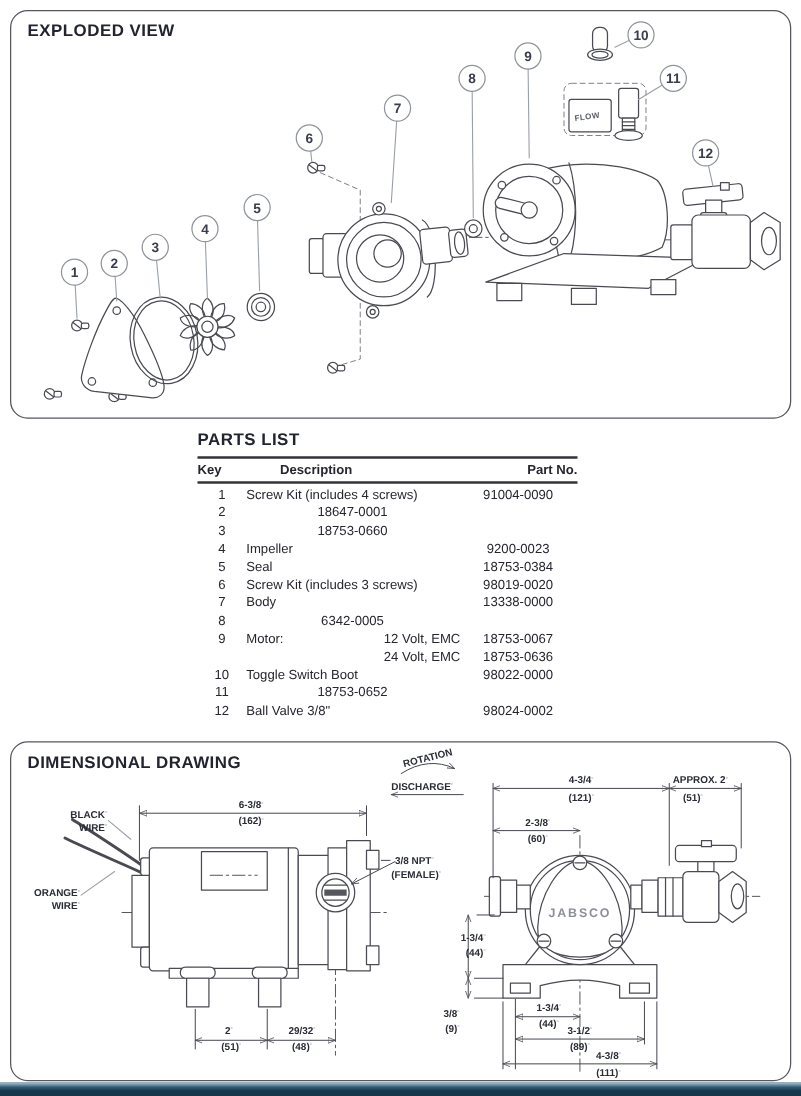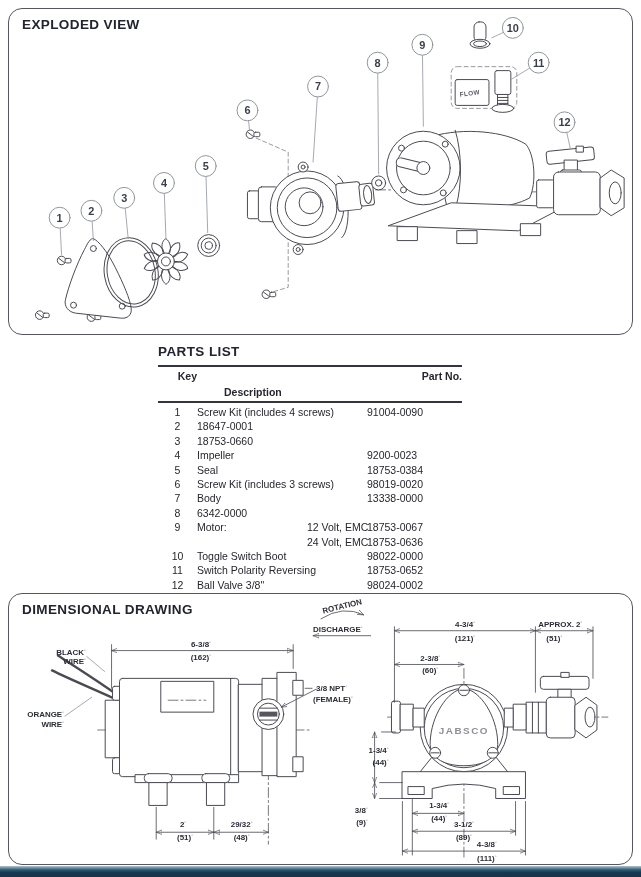--- a/index.html
+++ b/index.html
@@ -14,29 +14,29 @@
   .frame h2 { position:absolute; left:13px; top:8px; font-size:13.5px; font-weight:bold;
               letter-spacing:.4px; color:#22252f; z-index:3; }
   .frame svg { position:absolute; left:0; top:0; width:100%; height:100%; }
 
   
   .parts-wrap { position:absolute; left:158px; top:344px; width:304px; color:#26272e; }
   .parts-wrap h2 { font-size:13.5px; font-weight:bold; letter-spacing:.4px; color:#22252f; }
   .ptable { margin-top:6px; border-top:2px solid #33343c; }
   .phead, .prow { display:grid; grid-template-columns:39px 170px 95px; font-size:10.5px; }
   .phead { border-bottom:2px solid #33343c; padding:3px 0 3px; font-weight:bold; }
-  .phead .c-key { text-align:right; }
-  .phead .c-desc { padding-left:27px;margin-top:16px; }
+  .phead .c-key { text-align:left; }
+  .phead .c-desc { padding-left:27px; }
   .phead .c-part { text-align:right; }
   .prow { height:14.4px; line-height:14.4px; }
   .prow:first-child { margin-top:2px; }
   .prow .key { text-align:center; }
   .prow .desc { position:relative; white-space:nowrap; }
   .prow .desc .variant { position:absolute; left:82px; top:0;margin-left:28px; }
-  .prow .part { text-align:left; }
+  .prow .part { text-align:center; }
 
   
   svg path, svg rect, svg circle, svg ellipse, svg line, svg polyline, svg polygon
     { stroke:#4a4b52; stroke-width:1; fill:none; stroke-linejoin:round; stroke-linecap:round; }
   svg .fw { fill:#ffffff; }
   svg .dk { fill:#55565e; stroke:none; }
   svg .leader { stroke:#9aa0a6; stroke-width:.9; }
   svg .co { fill:#ffffff; stroke:#8f949b; }
   svg .guide { stroke:#7d8087; stroke-width:.8; stroke-dasharray:4 3; }
   svg .cl { stroke:#55565e; stroke-width:.8; stroke-dasharray:10 3 2 3; }
@@ -288,42 +288,41 @@
             <span class="desc">Screw Kit (includes 3 screws)</span>
             <span class="part">98019-0020</span>
           </div>
           <div class="prow">
             <span class="key">7</span>
             <span class="desc">Body</span>
             <span class="part">13338-0000</span>
           </div>
           <div class="prow">
             <span class="key">8</span>
-            <span class="part">6342-0000</span>
+            <span class="part">6342-0005</span>
           </div>
           <div class="prow">
             <span class="key">9</span>
             <span class="desc">Motor:<span class="variant">12 Volt, EMC</span></span>
             <span class="part">18753-0067</span>
           </div>
           <div class="prow">
             <span class="key"></span>
             <span class="desc">
               <span class="variant">24 Volt, EMC</span>
             </span>
             <span class="part">18753-0636</span>
           </div>
           <div class="prow">
             <span class="key">10</span>
             <span class="desc">Toggle Switch Boot</span>
             <span class="part">98022-0000</span>
           </div>
           <div class="prow">
             <span class="key">11</span>
-            <span class="desc">Switch Polarity Reversing</span>
             <span class="part">18753-0652</span>
           </div>
           <div class="prow">
             <span class="key">12</span>
             <span class="desc">Ball Valve 3/8"</span>
             <span class="part">98024-0002</span>
           </div>
         </div>
     </div>
   </section>

